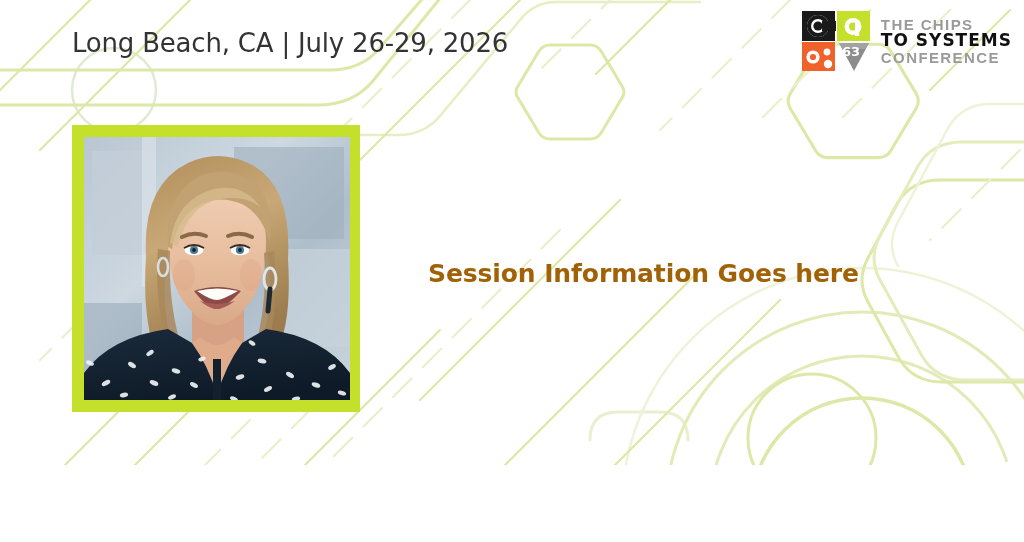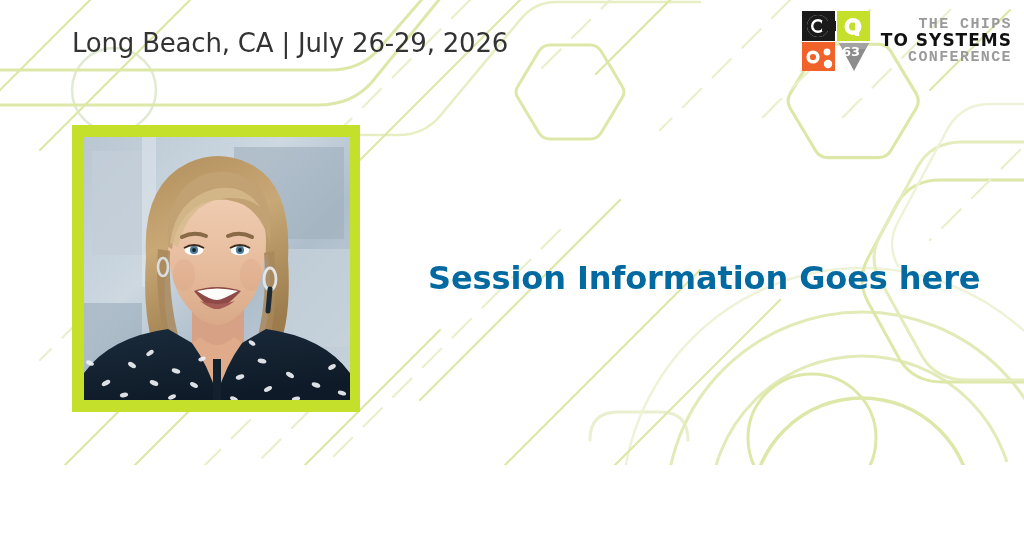--- a/index.html
+++ b/index.html
@@ -53,22 +53,21 @@
     margin-left:6px;
     display:flex;
     flex-direction:column;
     justify-content:center;
     line-height:1.04;
   }
   #logo-text .l1, #logo-text .l3 {
     font-size:15px; font-weight:bold;
     letter-spacing:1.4px;
     color:#9a9a9a;
-    font-family:Liberation Mono, monospace;
-    text-align:right;
+    font-family:Liberation Sans, sans-serif;
   }
   #logo-text .l2 {
     font-size:17px; font-weight:bold;
     letter-spacing:1.0px;
     color:#111111;
     font-family:"DejaVu Sans", sans-serif;
   }
 
   
   #photo-frame {
@@ -97,23 +96,23 @@
     font-weight:bold;
     line-height:1.26;
     color:#141414;
     letter-spacing:-0.3px;
     font-family:"Liberation Sans", sans-serif;
   }
   #subhead {
     position:absolute;
     left:428px; top:259px;
     z-index:5;
-    font-size:32px;
+    font-size:25px;
     font-weight:bold;
-    color:#0369a1;
+    color:#a16207;
     letter-spacing:-0.1px;
     font-family:"DejaVu Sans", sans-serif;
     white-space:nowrap;
   }
 </style>
 </head>
 <body>
 
 <div id="banner">
 

